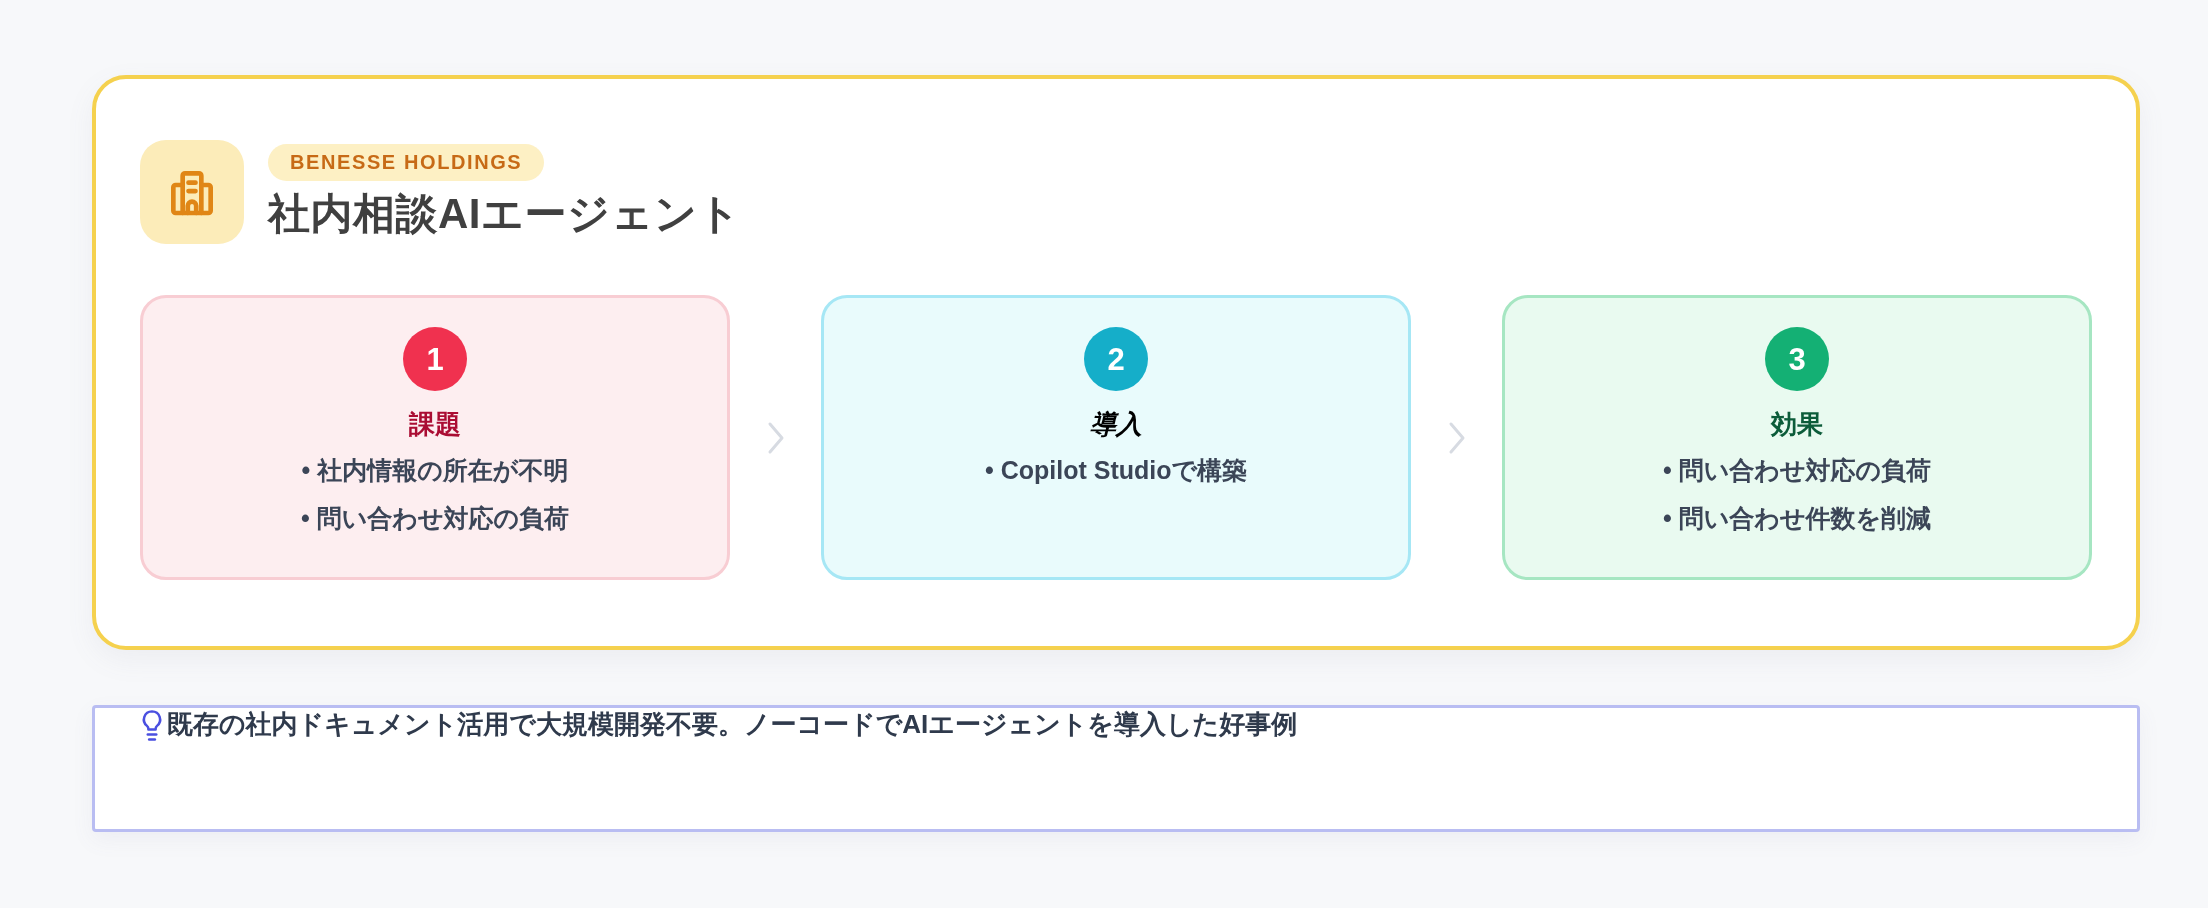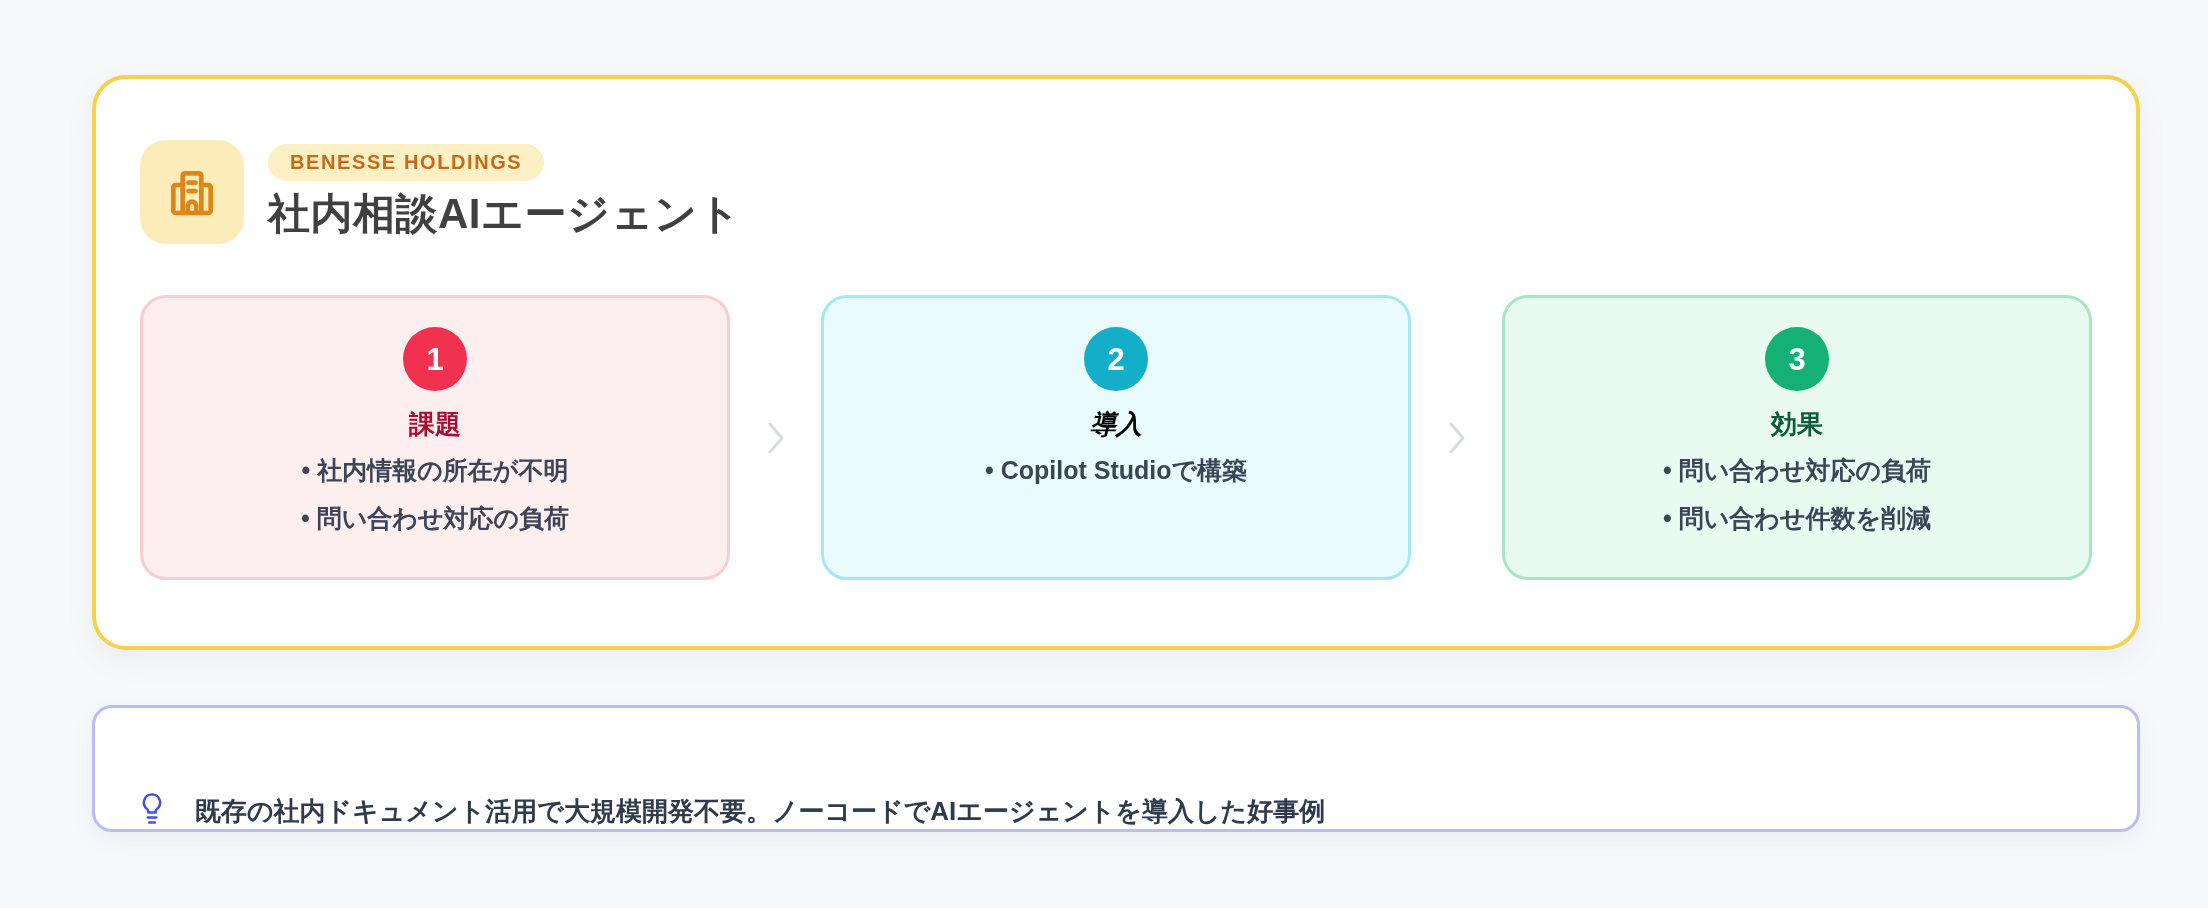--- a/index.html
+++ b/index.html
@@ -171,25 +171,24 @@
 
   
   .insight-bar {
     position: absolute;
     left: 92px;
     top: 705px;
     width: 2048px;
     height: 127px;
     background: #ffffff;
     border: 3px solid #b9bdf2;
-    border-radius: 20px;
-    display: flex;
-    align-items: flex-end;
+    border-radius: 4px;
+    display: flex;
+    align-items: flex-start;
     padding-left: 42px;
-    gap: 28px;
     box-shadow: 0 8px 22px rgba(120,120,160,0.07);
   }
   .insight-bar svg { display: block; flex: 0 0 auto; }
 
   .insight-text {
     font-size: 26px;
     font-weight: bold;
     color: #2f3a4c;
     line-height: 1.3;
     white-space: nowrap;

